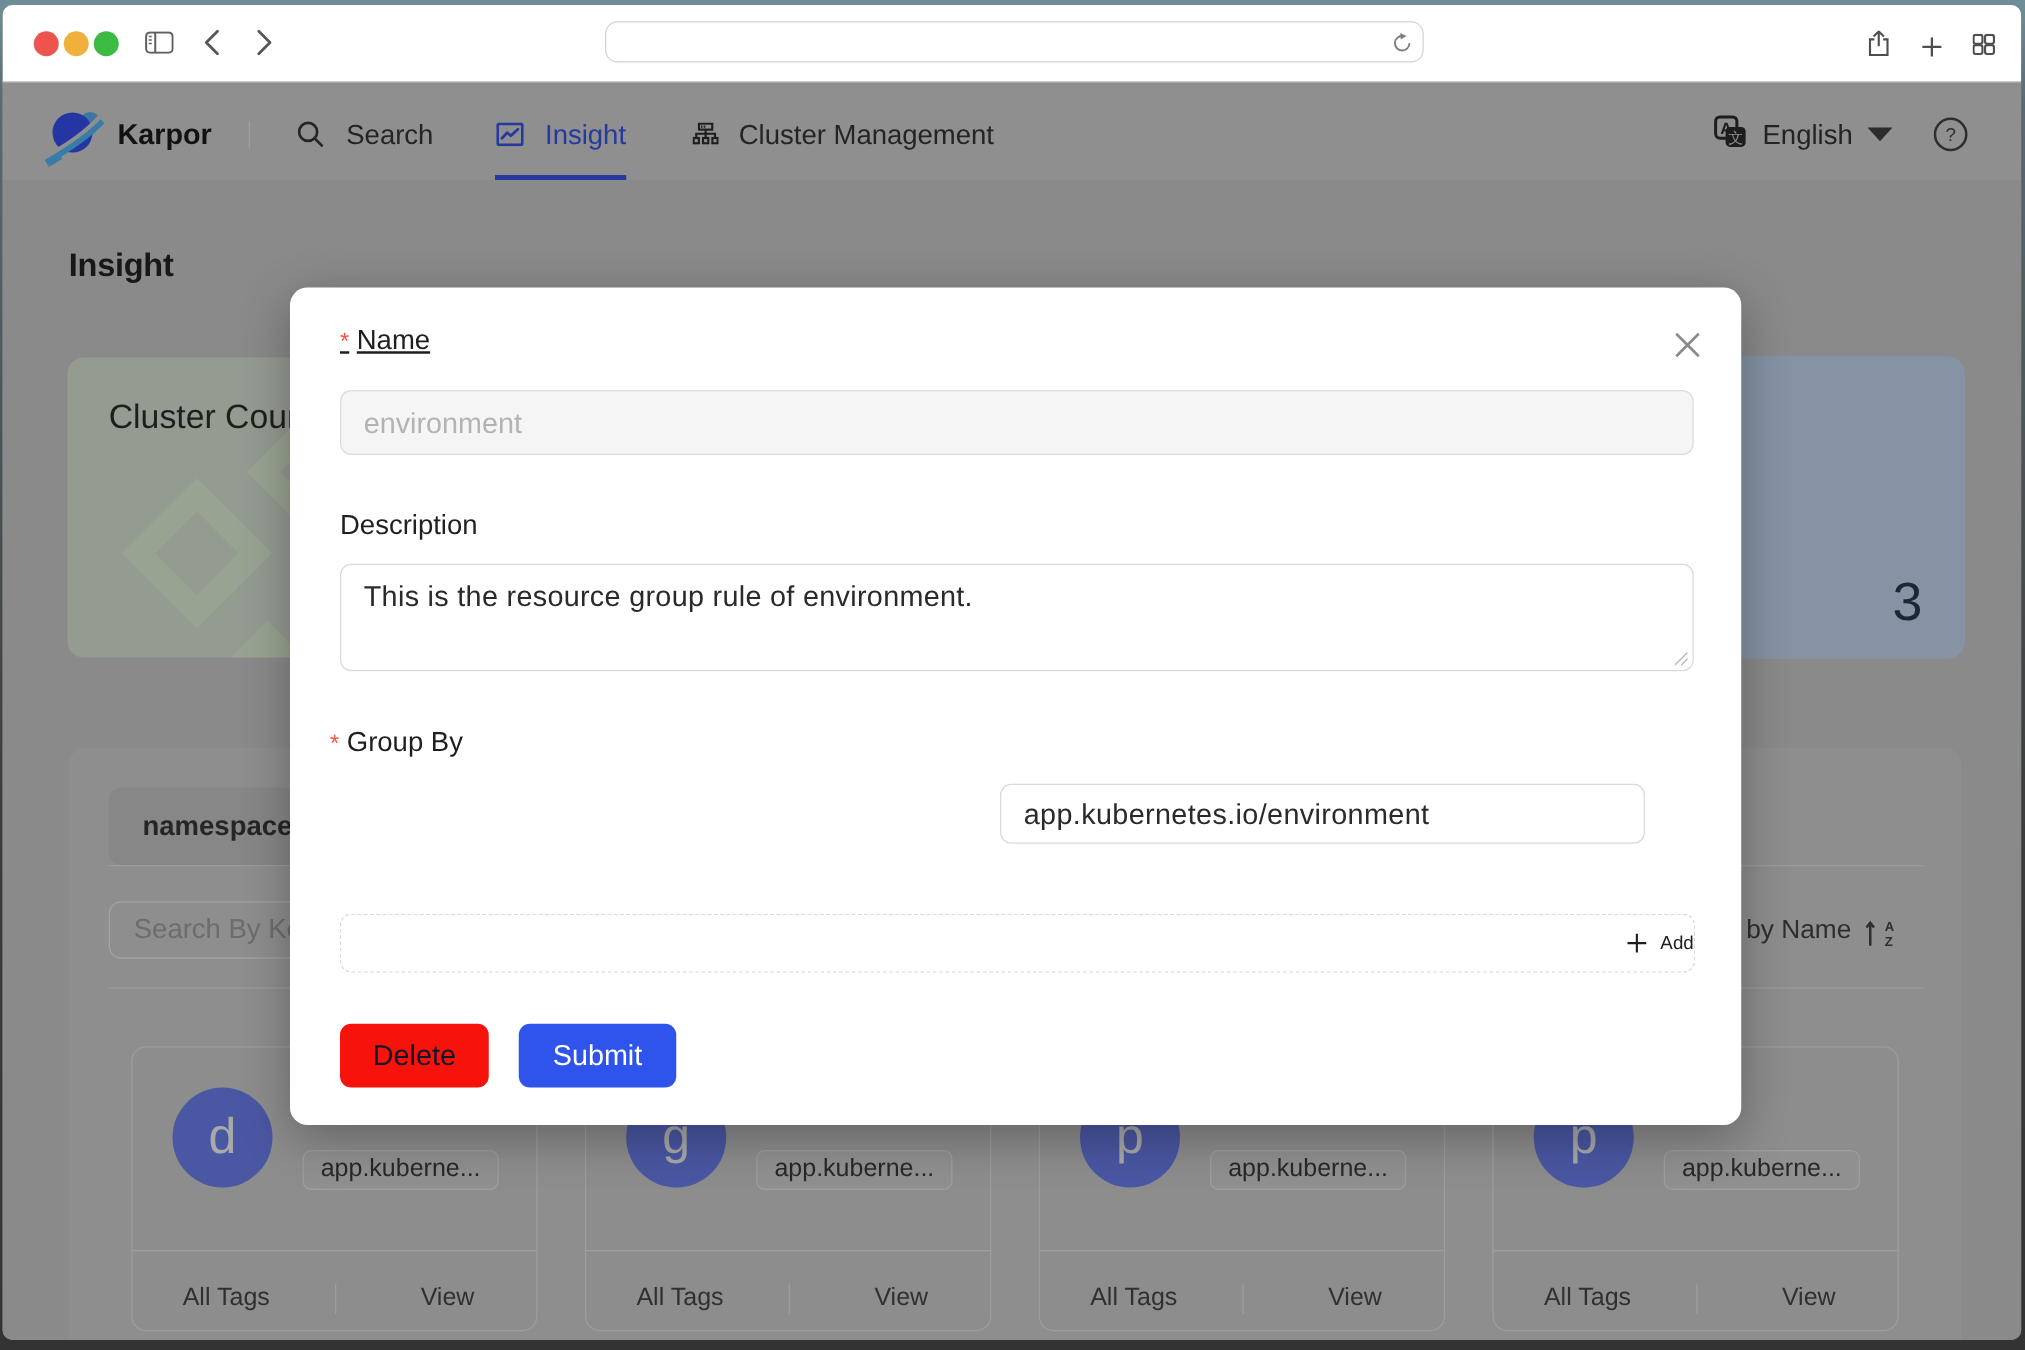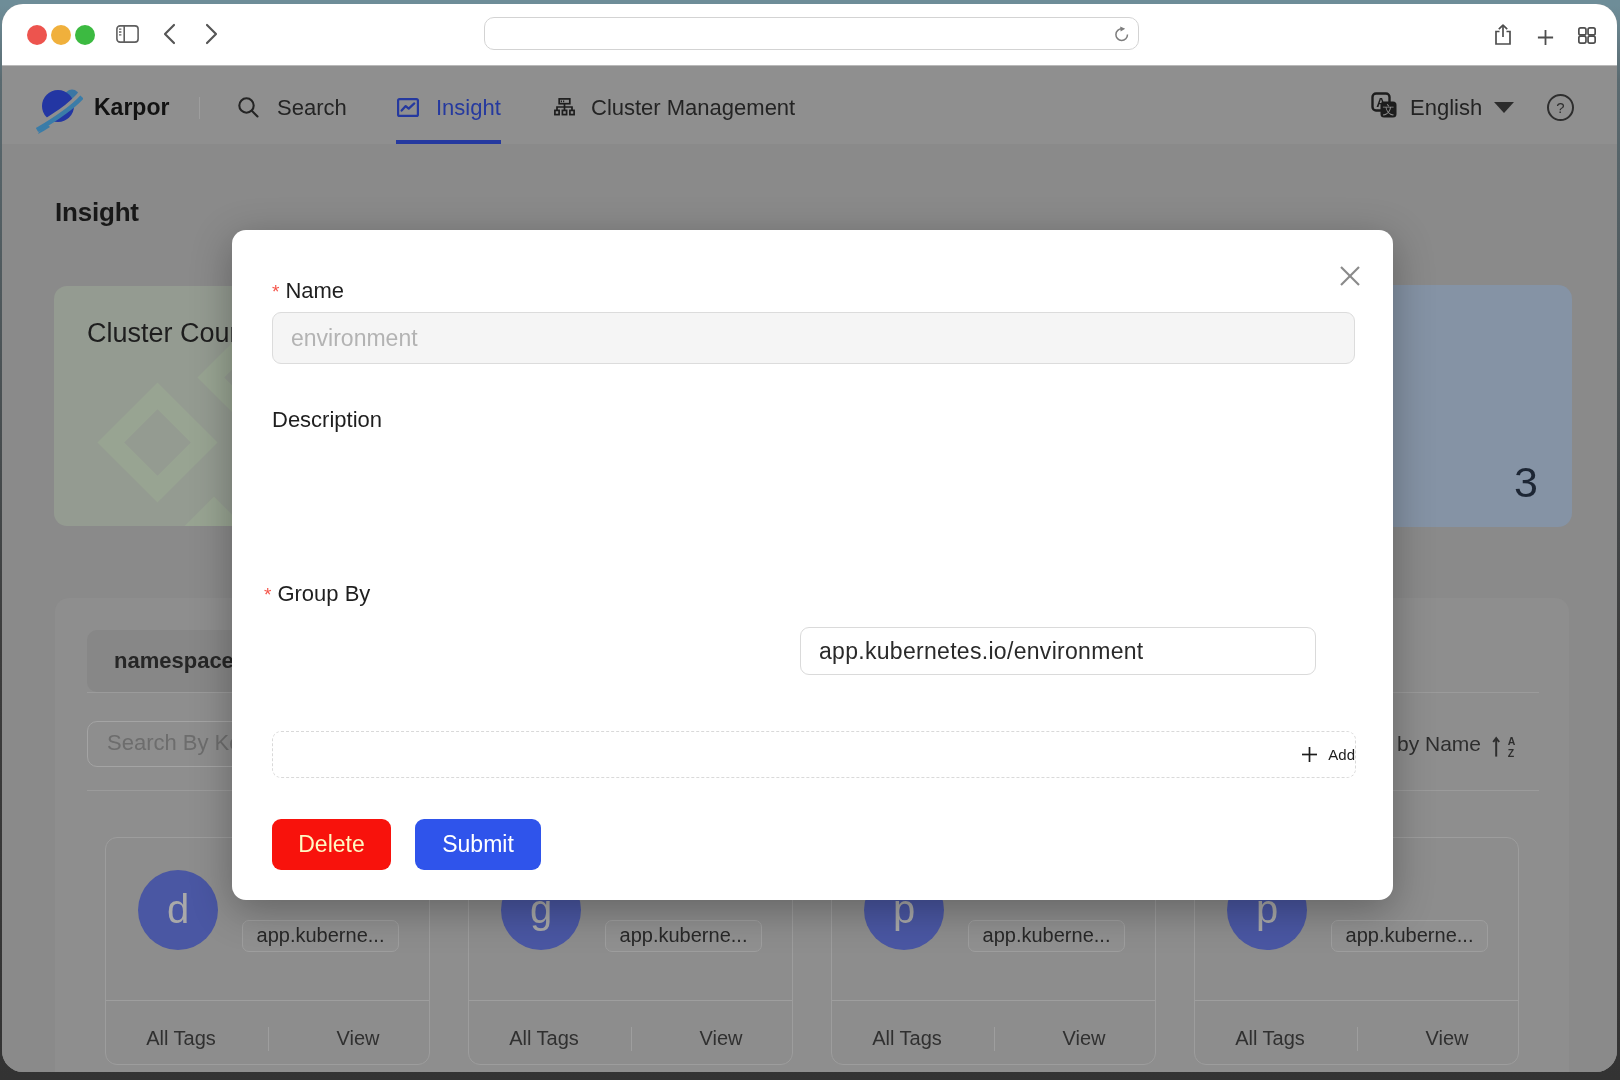--- a/index.html
+++ b/index.html
@@ -2,21 +2,21 @@
 <html><head>
 <meta charset="utf-8">
 <style>
   * { margin:0; padding:0; box-sizing:border-box; }
   html,body { width:1620px; height:1080px; overflow:hidden; }
   body { font-family:"Liberation Sans", sans-serif;
          background:linear-gradient(180deg,#6e8d98 0,#6e8d98 6px,#5a6a70 80px,#3c3c3c 60%,#333333 100%); }
   .abs { position:absolute; }
   
   #win { position:absolute; left:2px; top:3.5px; width:1614.5px; height:1068.5px;
-         border-radius:21px; background:#8a8a8a; overflow:hidden; }
+         border-radius:8px; background:#8a8a8a; overflow:hidden; }
   
   #chrome { position:absolute; left:0; top:0; width:100%; height:62px; background:#ffffff;
             border-bottom:1px solid #b9b9b9; }
   .dot { position:absolute; width:20px; height:20px; border-radius:50%; top:21.5px; }
   #urlbar { position:absolute; left:481.5px; top:13.5px; width:655px; height:33px;
             border:1px solid #d3d3d3; border-radius:10px; background:#fff; }
   
   #nav { position:absolute; left:0; top:62px; width:100%; height:78px; background:#8f8f8f; }
   .navtxt { position:absolute; font-size:22px; color:#242424; top:29px; white-space:nowrap; }
   
@@ -184,39 +184,46 @@
         <div class="vd"></div>
         <div class="f2">View</div>
       </div>
   </div>
 
   <div id="modal">
     <svg class="abs" style="left:1106px; top:34px;" width="24" height="24" viewBox="0 0 24 24">
       <line x1="3" y1="3" x2="21" y2="21" stroke="#8a8a8a" stroke-width="2.1"></line>
       <line x1="21" y1="3" x2="3" y2="21" stroke="#8a8a8a" stroke-width="2.1"></line>
     </svg>
-    <div class="lbl" style="left:40px; top:48px;"><span class="star">*</span>Name</div>
+    <div class="lbl" style="left:40px; top:29px;text-decoration:underline;"><span class="star">*</span>Name</div>
     <div class="inp" style="left:40px; top:82px; width:1083px; height:52px; background:#f5f5f5; border-color:#dcdcdc;">
       <div class="abs" style="left:18px; top:12px; font-size:23px; color:#b3b3b3;">environment</div>
     </div>
     <div class="lbl" style="left:40px; top:177.5px;">Description</div>
+    <div class="inp" style="left:40px; top:221px; width:1083px; height:86px;">
+      <div class="abs" style="left:18px; top:12px; letter-spacing:0.25px;">This is the resource group rule of environment.</div>
+      <svg class="abs" style="right:3px; bottom:3px;" width="12" height="12" viewBox="0 0 12 12">
+        <line x1="11" y1="1" x2="1" y2="11" stroke="#b9b9b9" stroke-width="1.2"></line>
+        <line x1="11" y1="6" x2="6" y2="11" stroke="#b9b9b9" stroke-width="1.2"></line>
+      </svg>
+    </div>
     <div class="lbl" style="left:32px; top:351.5px;"><span class="star">*</span>Group By</div>
     <div class="inp" style="left:568px; top:397px; width:516px; height:48px;">
       <div class="abs" style="left:18px; top:10px; letter-spacing:0.3px;">app.kubernetes.io/environment</div>
     </div>
     <div class="abs" style="left:40px; top:501px; width:1084px; height:47px; border:1.5px dashed #d9d9d9; border-radius:9px;">
       <div class="abs" style="left:0; top:0; width:100%; height:100%; display:flex; align-items:center; justify-content:flex-end; font-size:15px; color:#1d1d1d;">
         <svg width="17" height="17" viewBox="0 0 17 17" style="margin-right:10px;">
           <line x1="8.5" y1="1" x2="8.5" y2="16" stroke="#1d1d1d" stroke-width="1.7"></line>
           <line x1="1" y1="8.5" x2="16" y2="8.5" stroke="#1d1d1d" stroke-width="1.7"></line>
         </svg>
         Add
       </div>
     </div>
-    <div class="abs" style="left:40px; top:589px; width:119px; height:51px; border-radius:9px; background:#f8120c; color:#fef9c3; font-size:23px; display:flex; align-items:center; justify-content:center;">Delete</div>
+    <div class="abs" style="left:40px; top:589px; width:119px; height:51px; border-radius:9px; background:#f8120c; color:#0f172a; font-size:23px; display:flex; align-items:center; justify-content:center;">Delete</div>
     <div class="abs" style="left:183px; top:589px; width:126px; height:51px; border-radius:9px; background:#2f54eb; color:#fff; font-size:23px; display:flex; align-items:center; justify-content:center;">Submit</div>
   </div>
 </div>
 <style>
   .gcard { position:absolute; top:693px; width:325px; height:228px; border:1.3px solid #9d9d9d;
            border-radius:12px; background:#8d8d8d; }
   .avatar { position:absolute; left:32px; top:32px; width:80px; height:80px; border-radius:50%;
             background:#4a57a3; color:#a9a9a9; font-size:40px; display:flex; align-items:center; justify-content:center; }
   .chip { position:absolute; left:136px; top:82px; width:157px; height:32px; border:1.3px solid #9e9e9e;
           border-radius:7px; background:#909090; color:#282828; font-size:20px;

